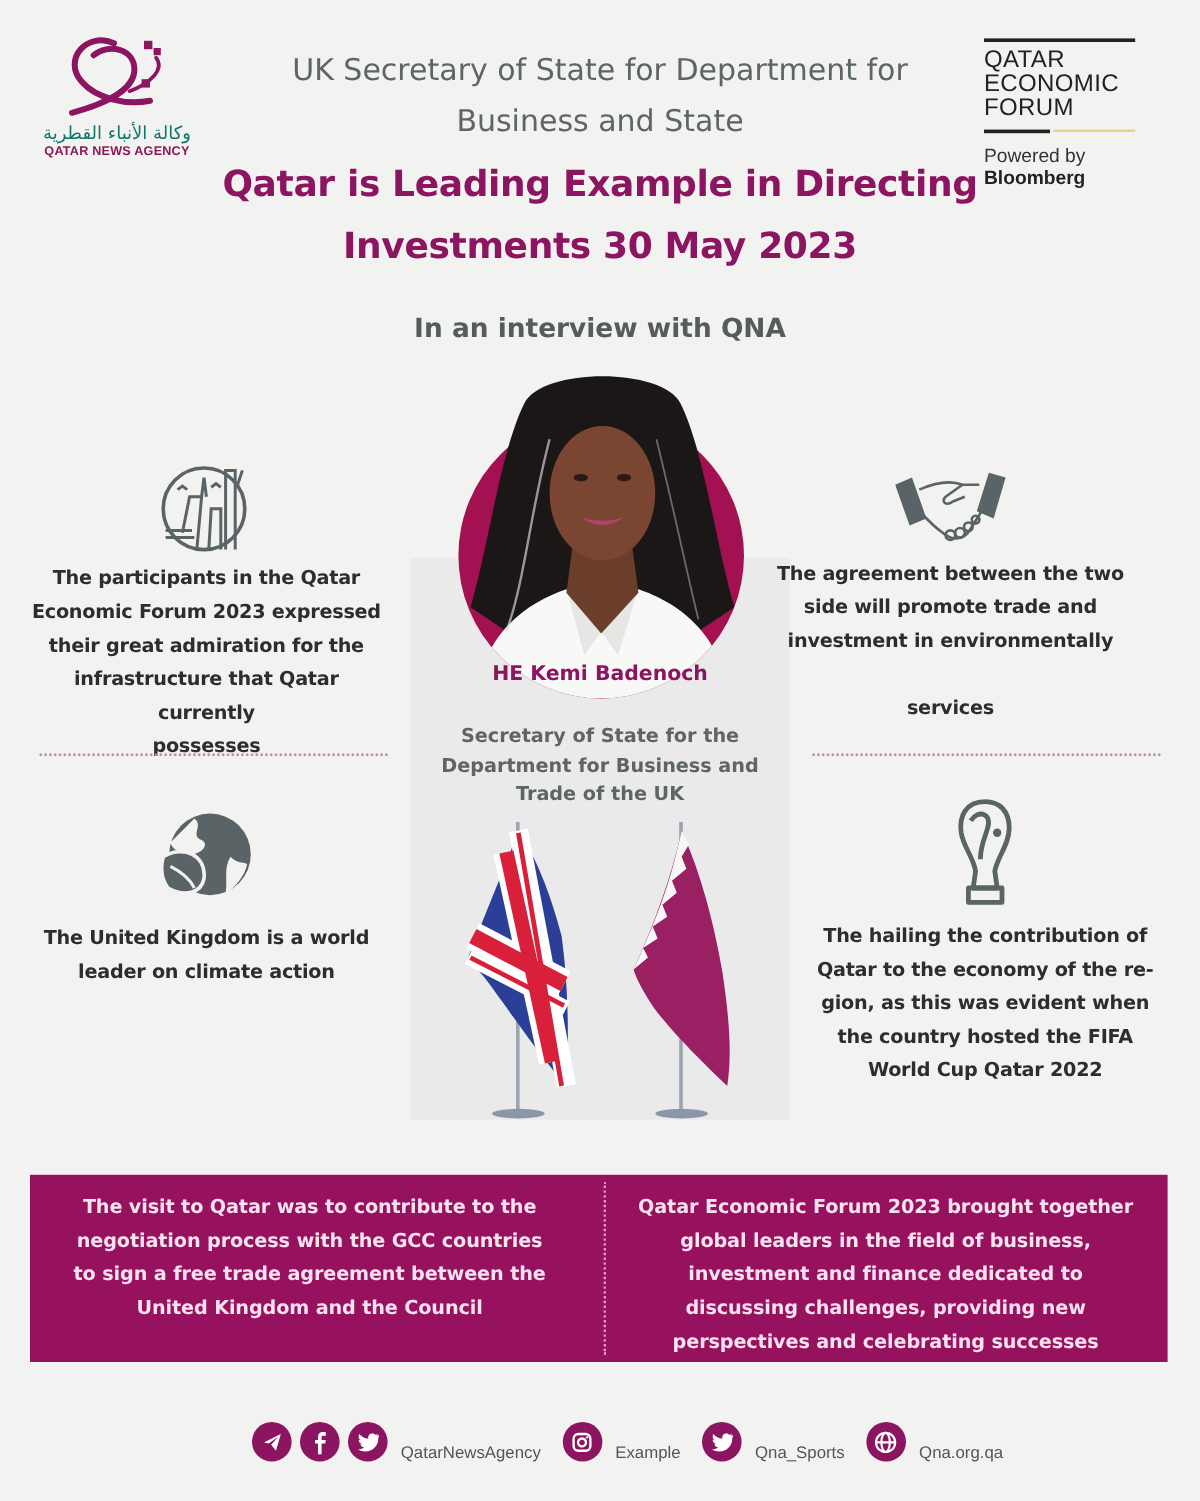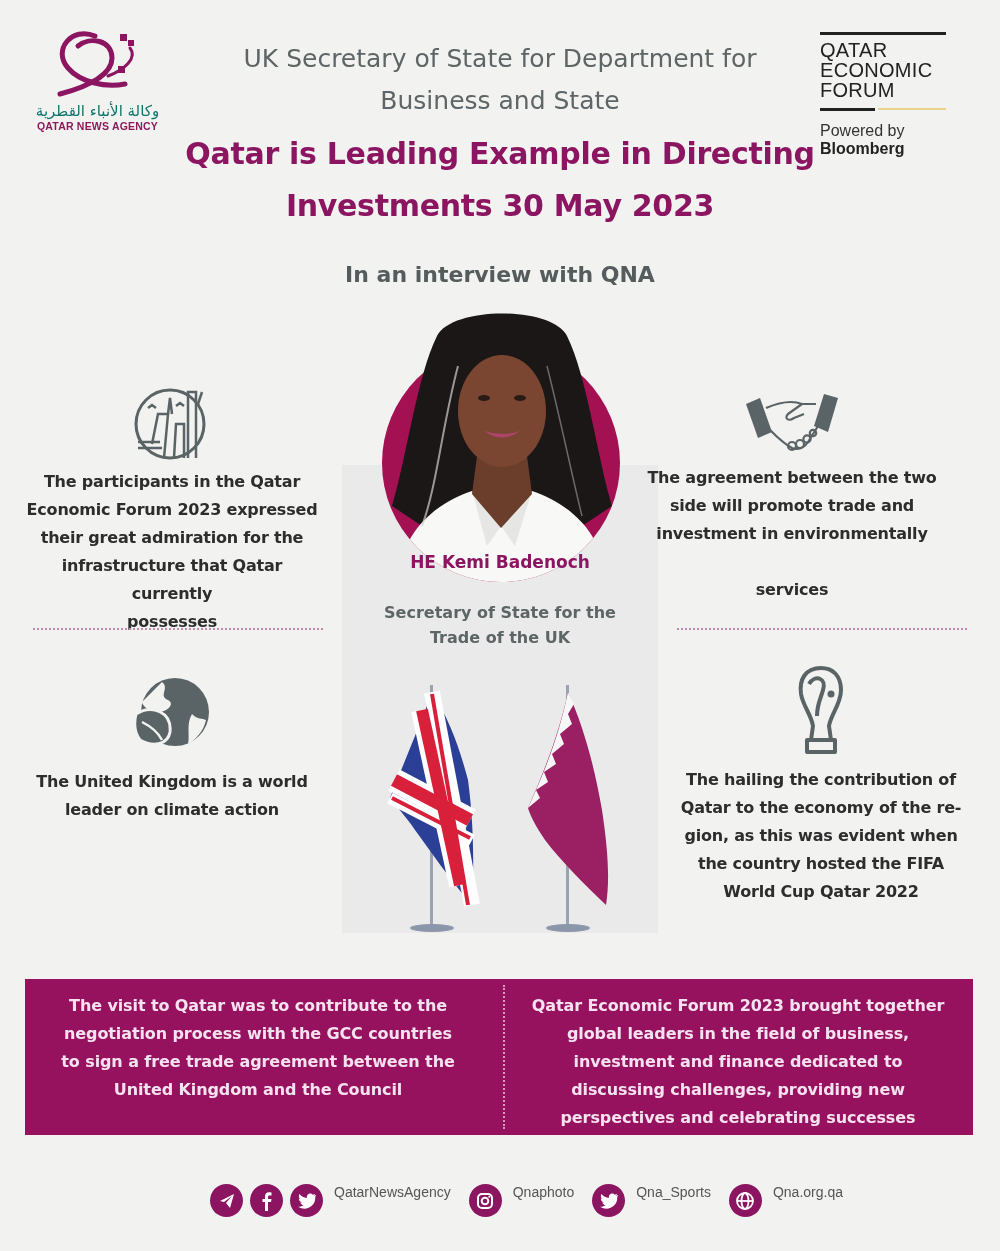--- a/index.html
+++ b/index.html
@@ -61,21 +61,21 @@
   #divider-right { left: 677px; top: 628px; width: 290px; }
 
   
   #info-box { left: 25px; top: 979px; width: 948px; height: 156px; background: #96125f; display: flex; }
   #info-box .col { flex: 1; color: #f6e2ef; font-weight: bold; font-size: 16px; line-height: 28px; text-align: center; padding-top: 13px; letter-spacing: -0.1px; }
   #info-box .col-left { padding-left: 18px; padding-right: 30px; }
   #info-box .col-right { padding-left: 18px; padding-right: 20px; }
   #info-box .sep { width: 0; border-left: 2px dotted #d59cbf; margin: 6px 0; }
 
   
-  #socials { left: 210px; top: 1184px; height: 34px; display: flex; align-items: flex-start; gap: 4px; }
+  #socials { left: 210px; top: 1184px; height: 34px; display: flex; align-items: flex-end; gap: 4px; }
   .soc-icon { width: 33px; height: 33px; border-radius: 50%; background: #8b1561; display: inline-flex; align-items: center; justify-content: center; margin-right: 3px; }
   .soc-label { font-family: "Liberation Sans", sans-serif; font-size: 14px; color: #555; margin: 0 14px 0 4px; }
 </style>
 </head>
 <body>
 
 <div id="qna-logo" class="abs">
   <svg width="95" height="72" viewBox="0 0 95 72">
     <path d="M45 8 C22 -2 2 22 18 40 C30 54 55 60 75 56" fill="none" stroke="#8b1561" stroke-width="5" stroke-linecap="round"></path>
     <path d="M28 18 C40 8 62 12 62 30 C62 46 40 58 10 66" fill="none" stroke="#8b1561" stroke-width="5" stroke-linecap="round"></path>
@@ -141,20 +141,21 @@
 
     <path d="M76 60 C60 120 55 180 40 220" stroke="#cfcfcf" stroke-width="2" fill="none" opacity="0.7"></path>
     <path d="M165 60 C180 120 190 170 200 210" stroke="#bbbbbb" stroke-width="1.5" fill="none" opacity="0.5"></path>
     <path d="M72 40 C90 20 150 18 168 42 C160 40 120 30 80 55 Z" fill="#1b1717"></path>
   </g>
 </svg>
 
 <div id="person-name" class="abs">HE Kemi Badenoch</div>
 <div id="person-role" class="abs">
   <div>Secretary of State for the</div>
+  <div>Department for Business and</div>
   <div>Trade of the UK</div>
 </div>
 
 <svg id="flags" class="abs" viewBox="0 0 280 256">
 
   <rect x="70" y="5" width="3" height="240" fill="#9aa3b3"></rect>
   <ellipse cx="72" cy="248" rx="22" ry="4" fill="#8c96ab"></ellipse>
 
   <g>
     <path d="M72 12 C90 40 100 70 108 100 C112 130 115 170 112 225 C90 200 70 170 55 150 C45 135 35 125 30 118 C45 80 60 45 72 12 Z" fill="#2b3f96"></path>
@@ -291,21 +292,21 @@
   </span>
   <span class="soc-label">QatarNewsAgency</span>
 
   <span class="soc-icon">
     <svg width="18" height="18" viewBox="0 0 18 18">
         <rect x="2" y="2" width="14" height="14" rx="4" fill="none" stroke="#fff" stroke-width="2"></rect>
         <circle cx="9" cy="9" r="3.3" fill="none" stroke="#fff" stroke-width="2"></circle>
         <circle cx="13.3" cy="4.8" r="1" fill="#fff"></circle>
       </svg>
   </span>
-  <span class="soc-label">Qnaphoto</span>
+  <span class="soc-label">Example</span>
 
   <span class="soc-icon">
     <svg width="20" height="16" viewBox="0 0 20 16">
         <path d="M19 2 C18 2.5 17.3 2.6 16.6 2.8 C17.4 2.3 18 1.6 18.2 0.8 C17.5 1.2 16.7 1.5 15.8 1.7 C14.3 0 11.5 0.2 10.3 2.2 C9.8 3.1 9.7 4 9.9 4.9 C6.9 4.8 4.2 3.3 2.4 1.1 C1.4 2.8 1.9 5 3.5 6.1 C2.9 6.1 2.3 5.9 1.8 5.6 C1.8 7.5 3.1 9 4.9 9.4 C4.3 9.6 3.7 9.6 3.2 9.5 C3.7 11 5.1 12.1 6.7 12.1 C5.1 13.4 3 14 1 13.8 C9.5 18.9 19 12.8 18.2 4 C18.8 3.5 19 2.8 19 2 Z" fill="#fff"></path>
       </svg>
   </span>
   <span class="soc-label">Qna_Sports</span>
 
   <span class="soc-icon">
     <svg width="20" height="20" viewBox="0 0 20 20">

